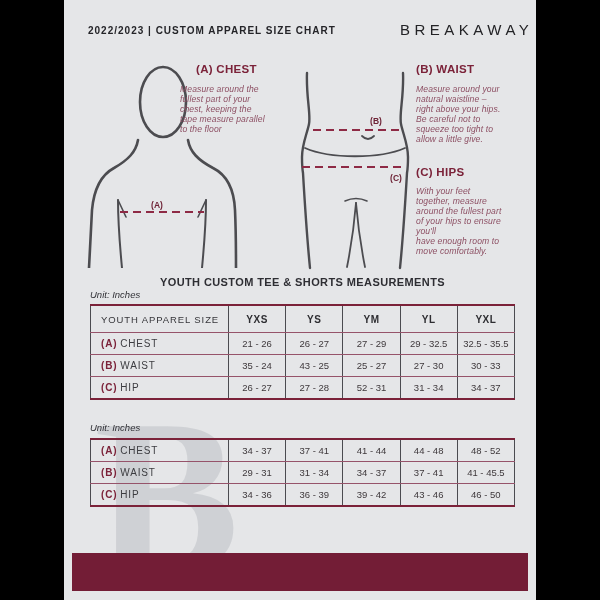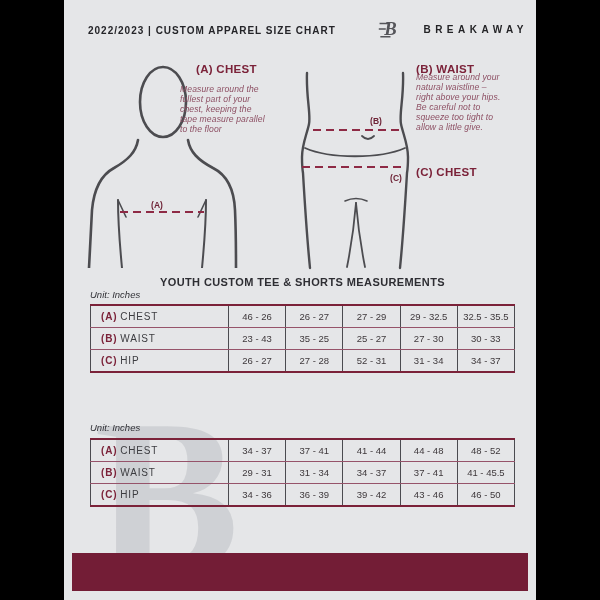--- a/index.html
+++ b/index.html
@@ -5,21 +5,21 @@
   html,body{margin:0;padding:0;}
   body{width:600px;height:600px;background:#000;position:relative;overflow:hidden;
        font-family:"Liberation Sans",sans-serif;}
   .page{position:absolute;left:64px;top:0;width:472px;height:600px;background:#e5e6e8;}
 
   
   .hdr-title{position:absolute;left:24px;top:25px;font-size:10px;font-weight:bold;
              letter-spacing:1px;color:#242428;white-space:nowrap;}
   .logo-wrap{position:absolute;left:314px;top:14px;width:150px;height:30px;display:flex;align-items:center;}
   .logo-b{width:30px;height:28px;}
-  .brand{font-size:10px;font-weight:bold;letter-spacing:4.5px;color:#232326;margin-left:22px;white-space:nowrap;}
+  .brand{font-size:15px;font-weight:normal;letter-spacing:4.5px;color:#232326;margin-left:22px;white-space:nowrap;}
 
   
   .fig{position:absolute;}
   .g-head{position:absolute;font-size:11.5px;font-weight:bold;letter-spacing:.3px;color:#7b2239;white-space:nowrap;}
   .g-desc{position:absolute;font-size:8.6px;font-style:italic;color:#8d4f63;line-height:10px;
           white-space:pre-line;letter-spacing:.1px;}
 
   
   .tbl-title{position:absolute;left:26px;width:425px;text-align:center;font-size:11px;
              font-weight:bold;letter-spacing:.4px;color:#2e2e33;}
@@ -86,55 +86,70 @@
   </svg>
 
   <div class="g-head" style="left:132px;top:63px">(A) CHEST</div>
   <div class="g-desc" style="left:116px;top:84px;width:100px">Measure around the
 fullest part of your
 chest, keeping the
 tape measure parallel
 to the floor</div>
 
   <div class="g-head" style="left:352px;top:63px">(B) WAIST</div>
-  <div class="g-desc" style="left:352px;top:72px;width:115px">Measure around your
+  <div class="g-desc" style="left:352px;top:84px;width:115px">Measure around your
 natural waistline –
 right above your hips.
 Be careful not to
 squeeze too tight to
 allow a little give.</div>
 
-  <div class="g-head" style="left:352px;top:166px">(C) CHEST</div>
+  <div class="g-head" style="left:352px;top:166px">(C) HIPS</div>
+  <div class="g-desc" style="left:352px;top:186px;width:115px">With your feet
+together, measure
+around the fullest part
+of your hips to ensure
+you'll
+have enough room to
+move comfortably.</div>
 
   <div class="watermark">B</div>
 
   <div class="tbl-title" style="top:276px">YOUTH CUSTOM TEE &amp; SHORTS MEASUREMENTS</div>
   <div class="tbl-unit" style="top:289px">Unit: Inches</div>
   <table class="sz" style="top:304px">
     <colgroup>
         <col class="c0">
         <col>
         <col>
         <col>
         <col>
         <col>
       </colgroup>
     <tbody>
+        <tr class="hdr">
+      <th class="lbl">YOUTH APPAREL SIZE</th>
+      <th>YXS</th>
+      <th>YS</th>
+      <th>YM</th>
+      <th>YL</th>
+      <th>YXL</th>
+    </tr>
     <tr>
       <td class="rowlbl"><span class="key">(A)</span><span>CHEST</span></td>
-      <td>46 - 26</td>
+      <td>21 - 26</td>
       <td>26 - 27</td>
       <td>27 - 29</td>
       <td>29 - 32.5</td>
       <td>32.5 - 35.5</td>
     </tr>
     <tr>
       <td class="rowlbl"><span class="key">(B)</span><span>WAIST</span></td>
-      <td>23 - 43</td>
-      <td>35 - 25</td>
+      <td>35 - 24</td>
+      <td>43 - 25</td>
       <td>25 - 27</td>
       <td>27 - 30</td>
       <td>30 - 33</td>
     </tr>
     <tr>
       <td class="rowlbl"><span class="key">(C)</span><span>HIP</span></td>
       <td>26 - 27</td>
       <td>27 - 28</td>
       <td>52 - 31</td>
       <td>31 - 34</td>

